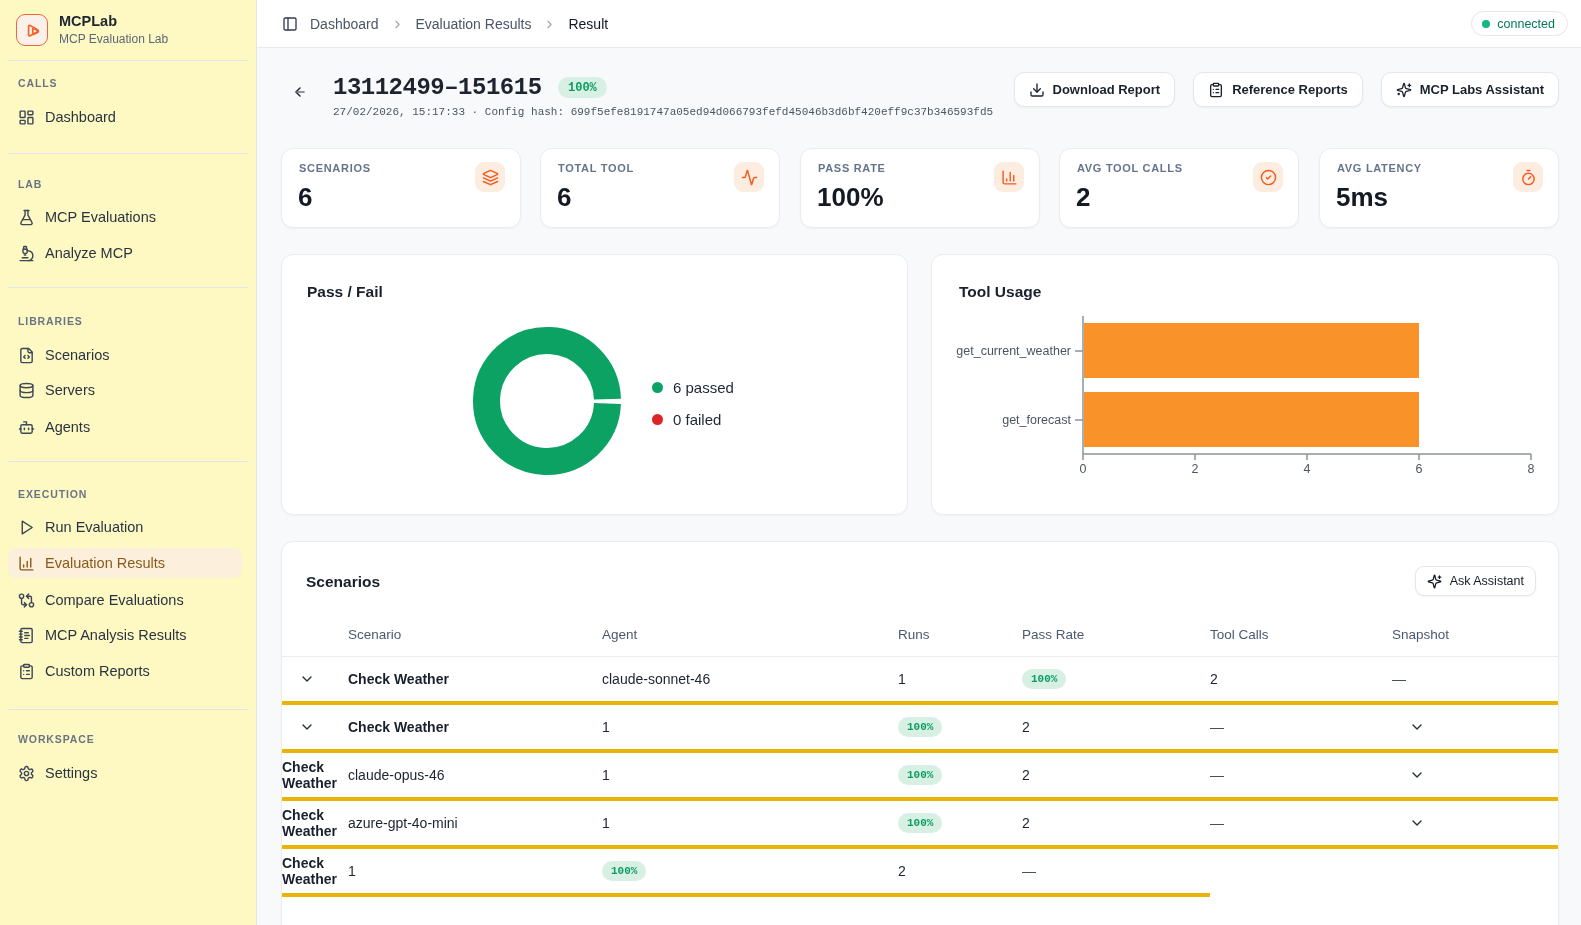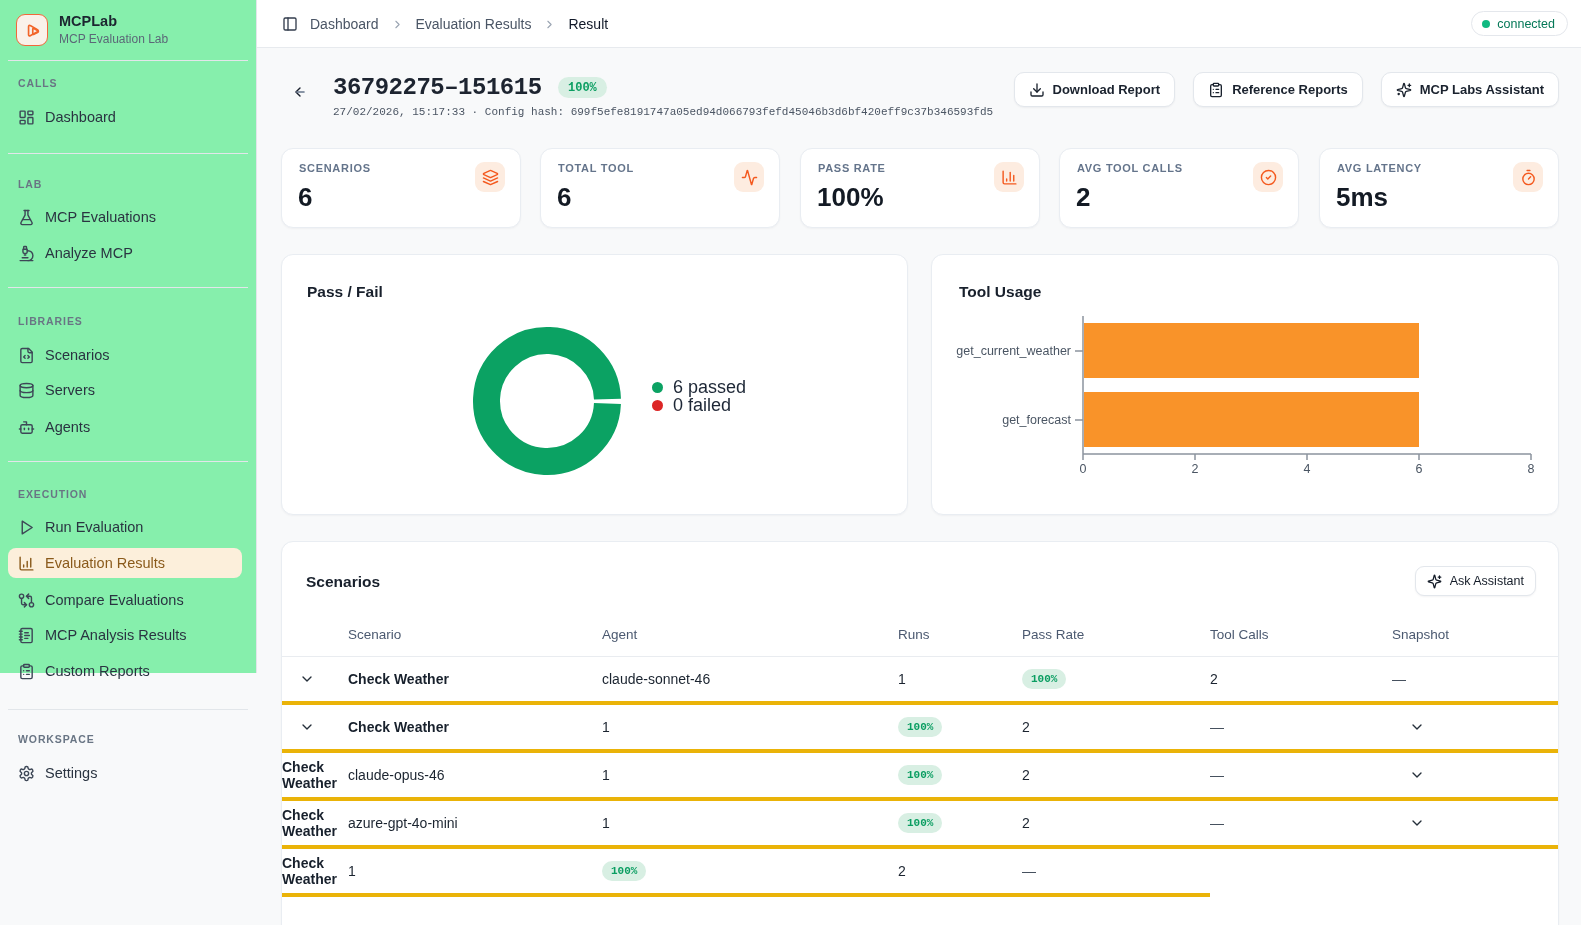--- a/index.html
+++ b/index.html
@@ -2,21 +2,21 @@
 <html><head>
 <meta charset="utf-8">
 <style>
 * { margin:0; padding:0; box-sizing:border-box; }
 html,body { width:1581px; height:925px; overflow:hidden; }
 body { font-family:"Liberation Sans", sans-serif; background:#f8f9fa; color:#1a222e; }
 #app { position:relative; width:1581px; height:925px; }
 svg { display:block; }
 
 
-.sidebar { position:absolute; left:0; top:0; width:257px; height:673px; background:#86efac; border-right:1px solid #e2e6ea; }
+.sidebar { position:absolute; left:0; top:0; width:257px; height:925px; background:#fef9c3; border-right:1px solid #e2e6ea; }
 .logo { position:absolute; left:16px; top:14px; width:32px; height:32px; border:1.7px solid #f2683b; border-radius:9px; background:#faf1ea; display:flex; align-items:center; justify-content:center; }
 .sb-title { position:absolute; left:59px; top:13px; font-size:14.5px; font-weight:700; color:#1c2530; }
 .sb-sub { position:absolute; left:59px; top:32px; font-size:12px; color:#5b6777; }
 .sb-div { position:absolute; left:8px; width:240px; height:1px; background:#e2e6ea; }
 .sb-label { position:absolute; left:18px; font-size:10.5px; font-weight:700; letter-spacing:0.9px; color:#697584; }
 .sb-item { position:absolute; left:8px; width:234px; height:30px; display:flex; align-items:center; gap:10px; padding-left:10px; border-radius:8px; font-size:14.5px; color:#2a3441; }
 .sb-item svg { color:#3d4756; flex:0 0 auto; }
 .sb-item.active { background:#fcefdb; color:#8a5a1b; }
 .sb-item.active svg { color:#8a5a1b; }
 
@@ -38,21 +38,21 @@
 
 
 .stat { position:absolute; top:148px; width:240px; height:80px; background:#fff; border:1px solid #e9edf2; border-radius:12px; box-shadow:0 1px 2px rgba(16,24,40,.04); }
 .stat .lbl { position:absolute; left:17px; top:13px; font-size:11px; font-weight:600; letter-spacing:0.7px; color:#64748b; }
 .stat .val { position:absolute; left:16px; top:33px; font-size:26px; font-weight:700; color:#131a24; }
 .stat .ibox { position:absolute; right:15px; top:13px; width:30px; height:30px; border-radius:9px; background:#fdece0; display:flex; align-items:center; justify-content:center; color:#f4591e; }
 
 
 .card { position:absolute; background:#fff; border:1px solid #e9edf2; border-radius:12px; box-shadow:0 1px 2px rgba(16,24,40,.04); }
 .cardtitle { position:absolute; font-size:15.5px; font-weight:700; color:#18202c; }
-.legend { position:absolute; display:flex; flex-direction:column; gap:0; font-size:18px; color:#1d2736;text-align:right; }
+.legend { position:absolute; display:flex; flex-direction:column; gap:14px; font-size:15px; color:#1d2736;text-align:right; }
 .legend .li { display:flex; align-items:center; gap:10px; height:18px; }
 .legend .ld { width:11px; height:11px; border-radius:50%; }
 
 
 .askbtn { position:absolute; right:22px; top:24px; height:30px; padding:0 11px; background:#fff; border:1px solid #e3e7ec; border-radius:9px; box-shadow:0 1px 2px rgba(16,24,40,.05); display:flex; align-items:center; gap:8px; font-size:12.5px; font-weight:500; color:#141c28; }
 .tgrid { position:absolute; left:0; top:71px; width:1276px; display:grid; grid-template-columns:66px 254px 296px 124px 188px 182px 1fr; align-items:center; }
 .thead { height:43.5px; font-size:13.5px; font-weight:500; color:#4b5970; border-bottom:1px solid #e9ecf0; }
 .trow { height:48px; font-size:14px; color:#1b2430; border-bottom:4px solid #eab308; }
 .tgrid > div { display:flex; align-items:center; }
 .chev { justify-content:flex-start; padding-left:17px; color:#252f3a; }
@@ -221,21 +221,21 @@
   </div>
   <div class="pill"><span class="dot"></span>connected</div>
 </div>
 
 <div class="backarrow">
   <svg width="14" height="14" viewBox="0 0 24 24" fill="none" stroke-width="2.4" stroke-linecap="round" stroke-linejoin="round">
         <path d="m12 19-7-7 7-7" stroke="#1a202c"></path>
         <path d="M19 12H6" stroke="#64748b"></path>
       </svg>
 </div>
-<div class="h1">36792275–151615</div>
+<div class="h1">13112499–151615</div>
 <div class="badge100">100%</div>
 <div class="subt">27/02/2026, 15:17:33 · Config hash: 699f5efe8191747a05ed94d066793fefd45046b3d6bf420eff9c37b346593fd5</div>
 <div class="hbtns">
   <div class="hbtn">
     <svg width="16" height="16" viewBox="0 0 24 24" fill="none" stroke="currentColor" stroke-width="2" stroke-linecap="round" stroke-linejoin="round">
           <path d="M21 15v4a2 2 0 0 1-2 2H5a2 2 0 0 1-2-2v-4"></path>
           <path d="m7 10 5 5 5-5"></path>
           <path d="M12 15V3"></path>
         </svg>
     Download Report

